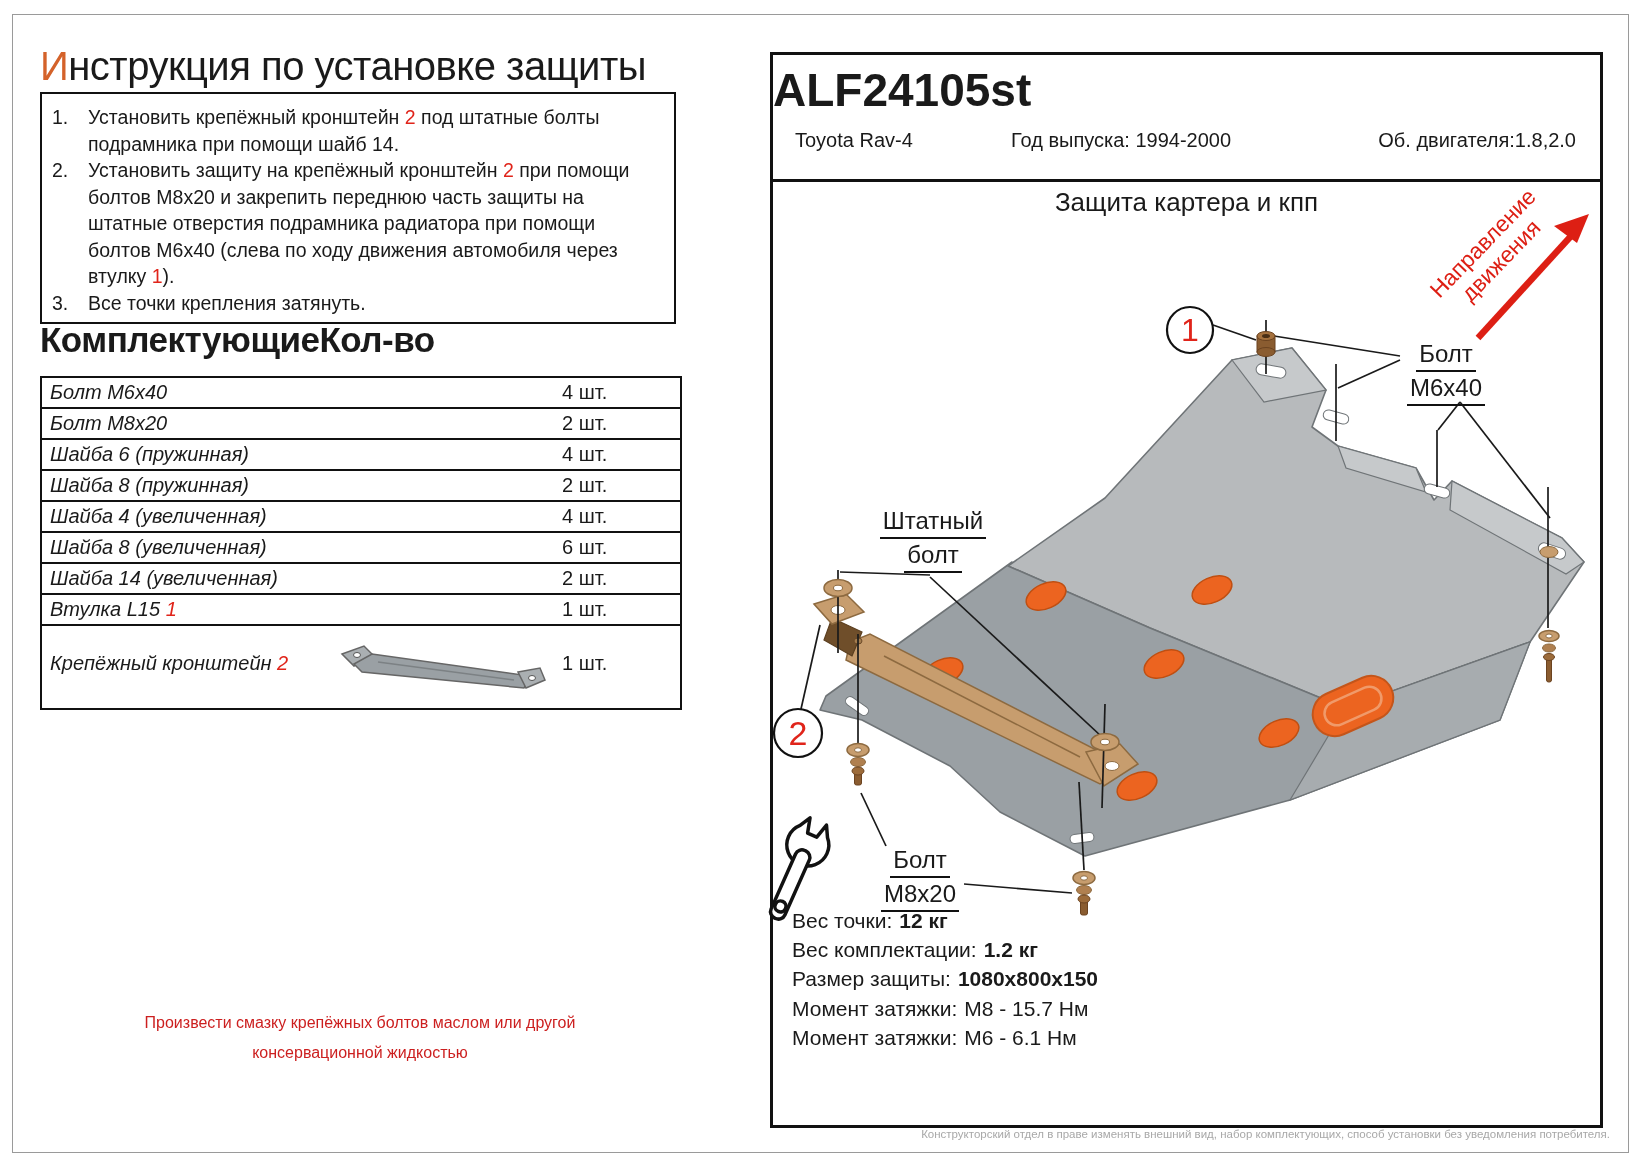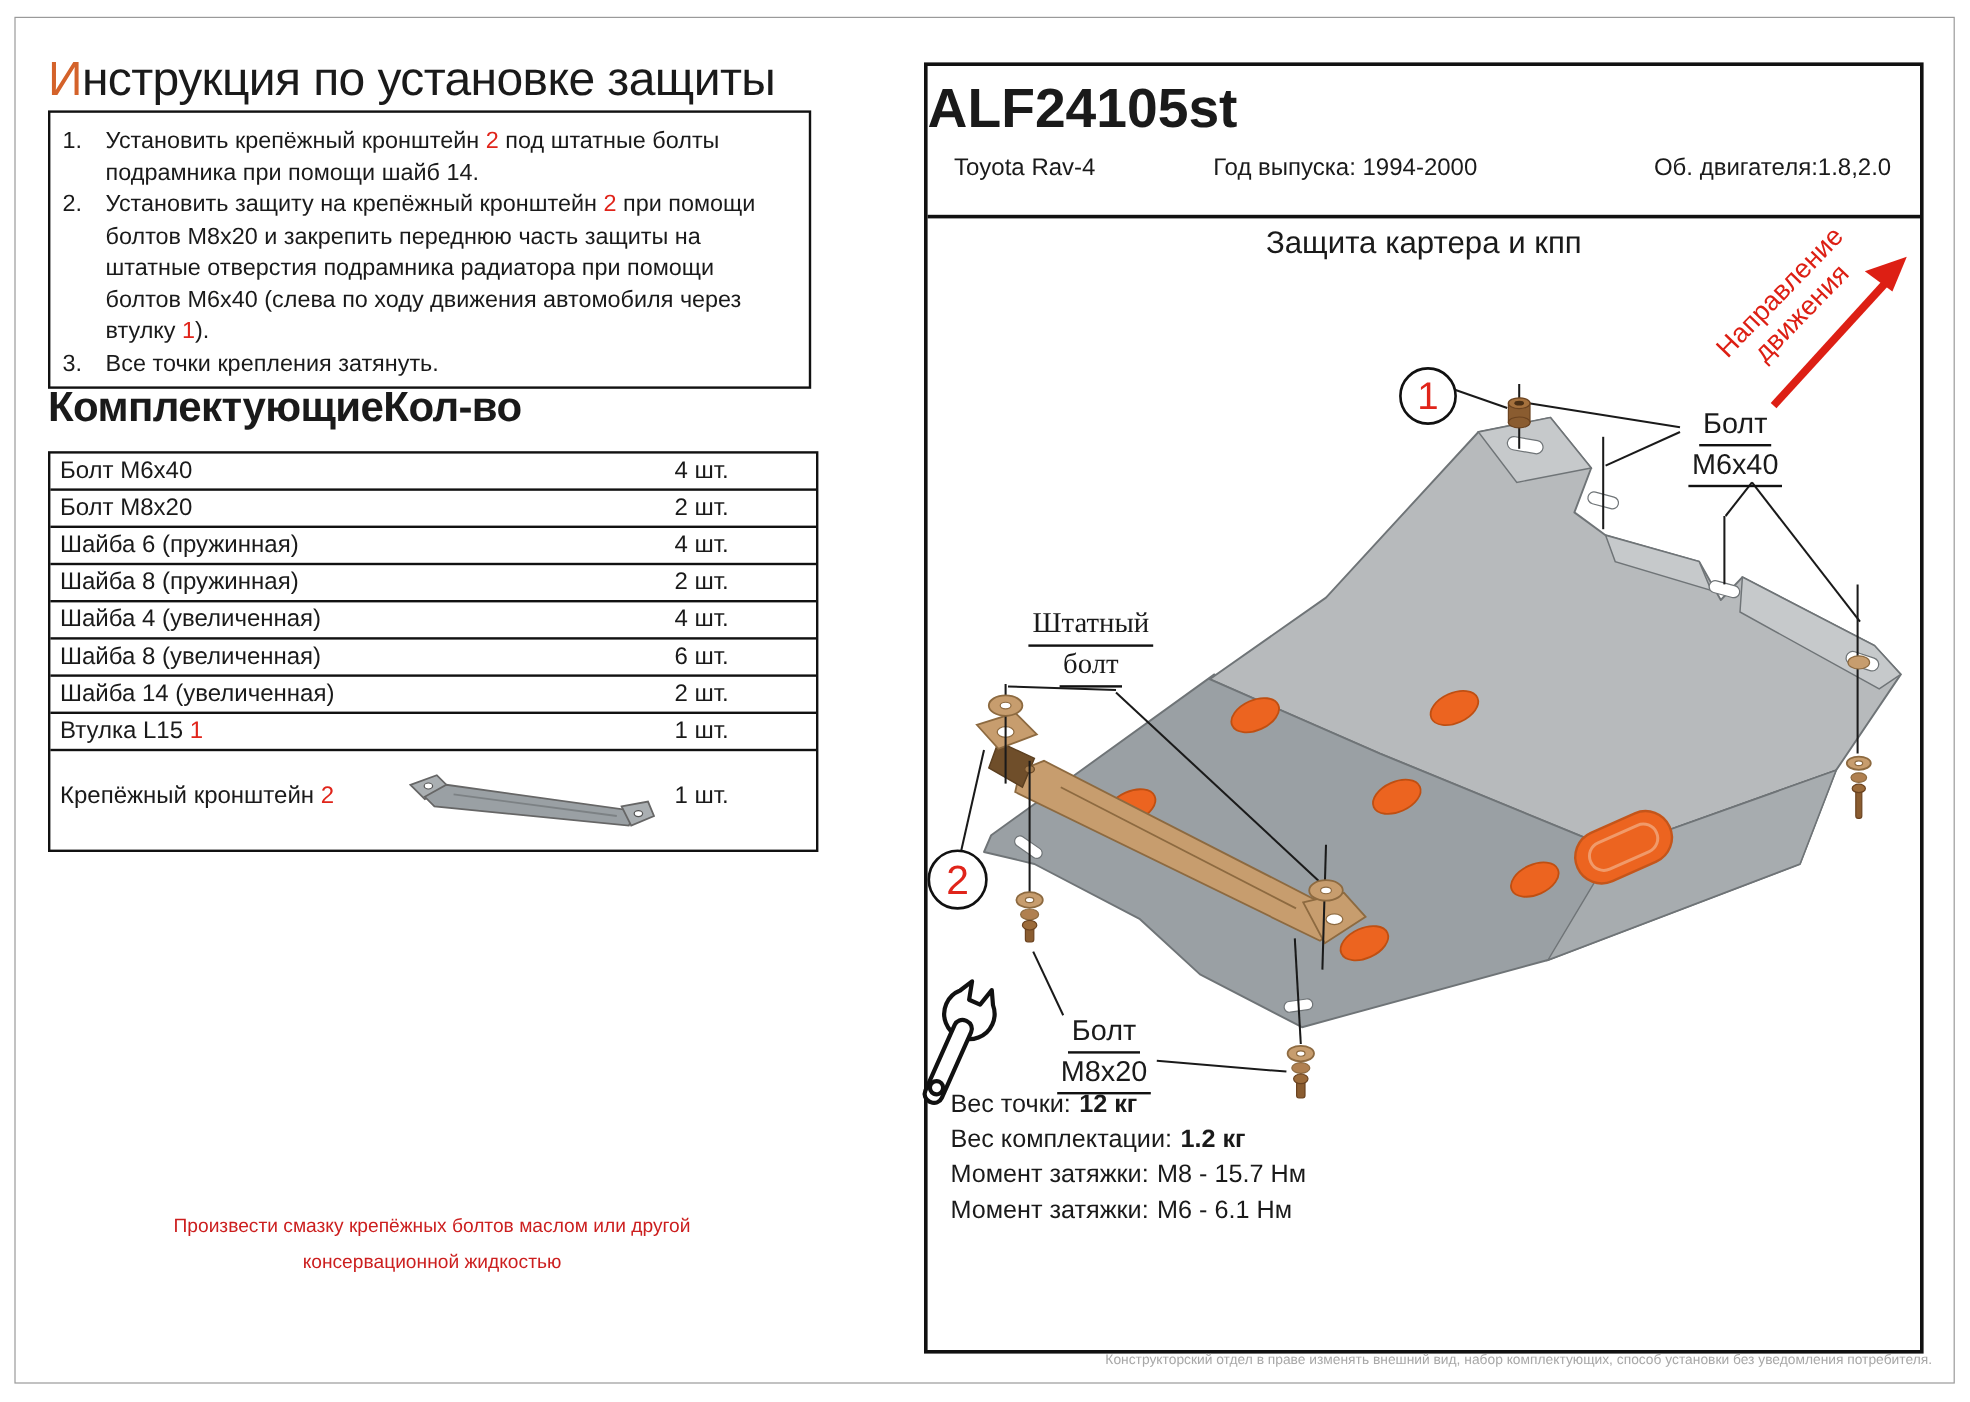--- a/index.html
+++ b/index.html
@@ -13,21 +13,21 @@
   .doc-title{position:absolute;left:40px;top:44px;font-size:40px;letter-spacing:-0.5px;white-space:nowrap;}
   .instr-box{position:absolute;left:40px;top:92px;width:610px;border:2.5px solid #111;padding:10px 12px 6px 10px;}
   .instr-item{display:flex;font-size:19.5px;line-height:26.5px;}
   .instr-num{width:36px;flex:none;}
   .instr-text{flex:1;}
   .comp-head{position:absolute;left:40px;top:320px;width:628px;display:flex;justify-content:flex-start;}
   .comp-head .h1,.comp-head .h2{font-size:35px;font-weight:bold;letter-spacing:-0.5px;}
   .comp-table{position:absolute;left:40px;top:376px;width:638px;border:2.5px solid #111;}
   .comp-row{position:relative;height:29px;border-bottom:2px solid #111;font-size:20px;}
   .comp-row:last-child{border-bottom:none;}
-  .comp-name{position:absolute;left:8px;top:3px;white-space:nowrap;}
+  .comp-name{position:absolute;left:8px;top:3px;white-space:nowrap;font-style:italic;}
   .comp-qty{position:absolute;left:520px;top:3px;white-space:nowrap;}
   .comp-row.bracket{height:82px;}
   .comp-row.bracket .comp-name{top:26px;}
   .comp-row.bracket .comp-qty{top:26px;}
   .bracket-icon{position:absolute;left:290px;top:14px;}
   .note{position:absolute;left:30px;top:1008px;width:660px;text-align:center;
         color:#cc1f1f;font-size:16px;line-height:30px;}
 
   
   .panel{position:absolute;left:770px;top:52px;width:827px;height:1070px;border:3px solid #111;}
@@ -40,21 +40,21 @@
   .panel-subtitle{position:absolute;left:0;top:132px;width:100%;text-align:center;font-size:26px;}
   .specs{position:absolute;left:22px;top:906px;font-size:21px;line-height:29.2px;}
   .spec-val{margin-left:7px;margin-top:47px;}
   .spec-val.b{font-weight:bold;}
   .footer{position:absolute;left:0;top:1128px;width:1610px;text-align:right;font-size:11.5px;color:#a8a8a8;}
 
   
   .dlabel{position:absolute;text-align:center;font-size:24px;line-height:31px;}
   .dlabel div{display:inline-block;border-bottom:2px solid #111;padding:0 3px 1px 3px;white-space:nowrap;}
   .lab-m6{left:1391px;top:338px;width:110px;}
-  .lab-stock{left:844px;top:505px;width:130px;font-family:Liberation Serif, serif;}
+  .lab-stock{left:868px;top:505px;width:130px;}
   .lab-m8{left:866px;top:844px;width:108px;}
   .direction{position:absolute;left:1492px;top:252px;color:#dd1f14;font-size:22.5px;line-height:25px;
              text-align:center;transform:translate(-50%,-50%) rotate(-46deg);white-space:nowrap;}
   svg.diagram{position:absolute;left:0;top:0;}
 </style>
 </head>
 <body>
 
 <div class="page">
   <div class="frame"></div>
@@ -275,18 +275,19 @@
     <div>М8х20</div>
   </div>
   <div class="direction">
     <div>Направление</div>
     <div>движения</div>
   </div>
 
   <div class="specs" style="left:792px;">
     <div><span>Вес точки:</span><span class="spec-val b">12 кг</span></div>
     <div><span>Вес комплектации:</span><span class="spec-val b">1.2 кг</span></div>
+    <div><span>Размер защиты:</span><span class="spec-val b">1080x800x150</span></div>
     <div><span>Момент затяжки:</span><span class="spec-val">М8 - 15.7 Нм</span></div>
     <div><span>Момент затяжки:</span><span class="spec-val">М6 - 6.1 Нм</span></div>
   </div>
 
   <div class="footer">Конструкторский отдел в праве изменять внешний вид, набор комплектующих, способ установки без уведомления потребителя.</div>
 </div>
 
 </body></html>

